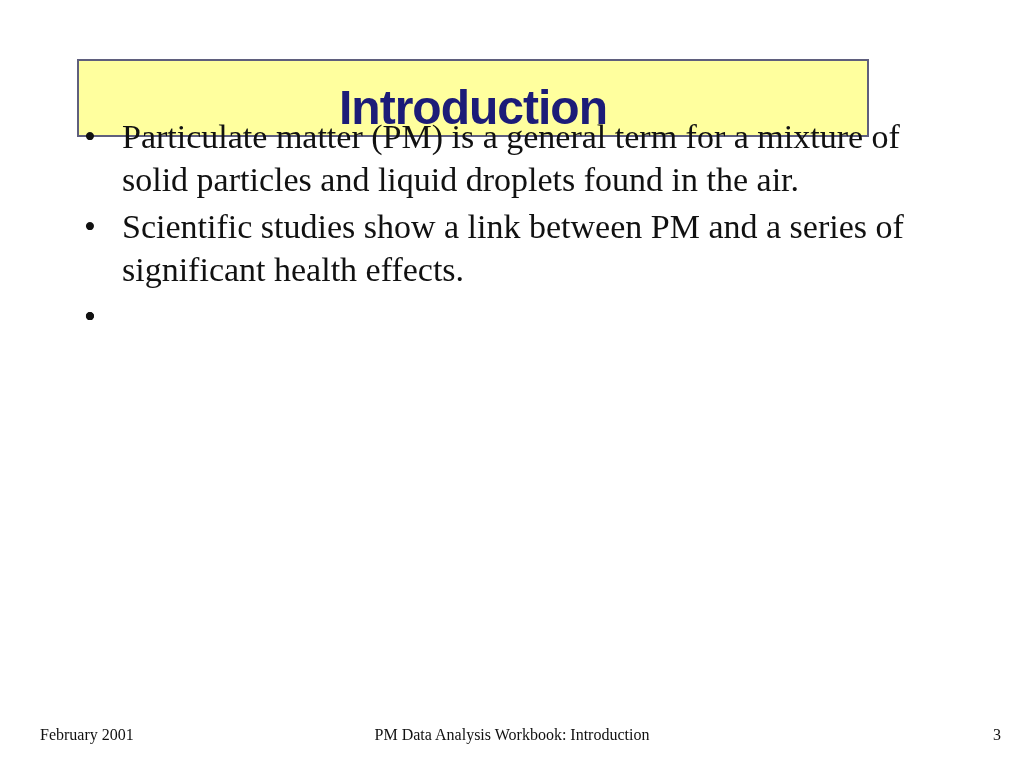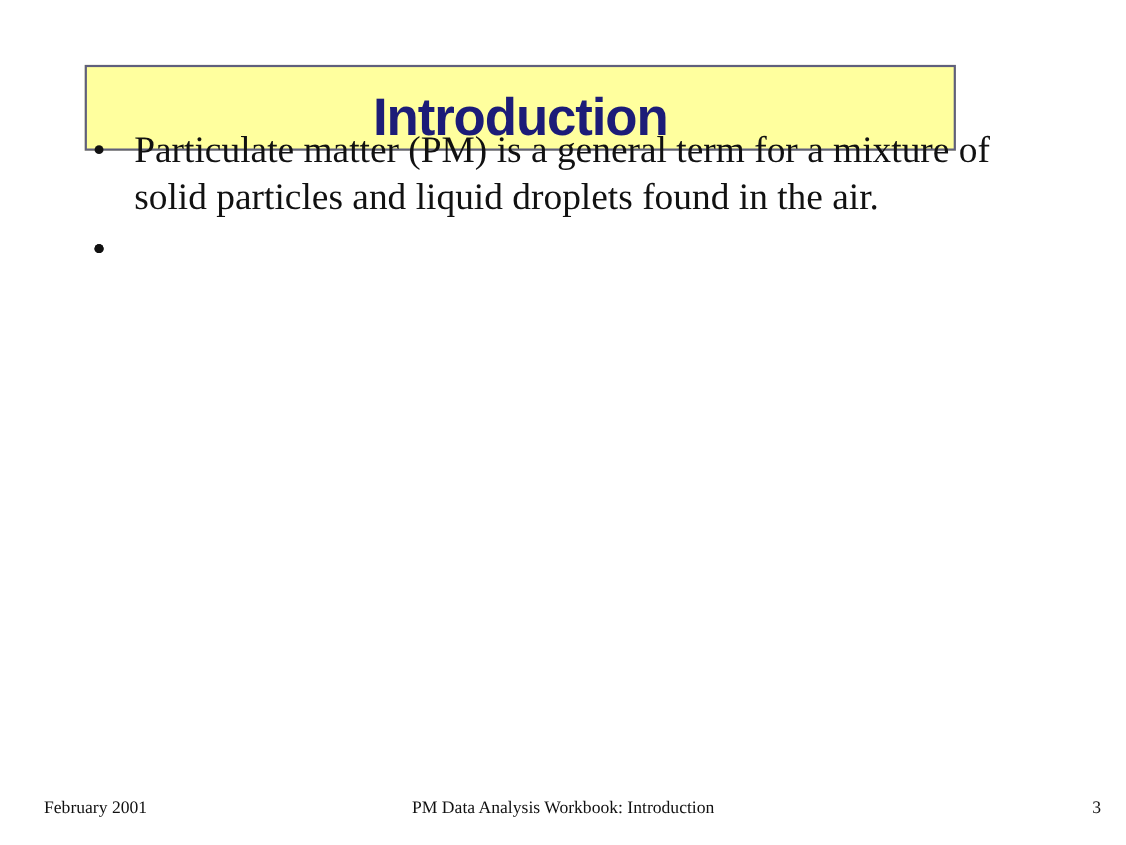--- a/index.html
+++ b/index.html
@@ -84,20 +84,21 @@
 
   <div class="content">
 
     <div class="bullet">
       <span class="dot">•</span>
       <span class="bullet-text">Particulate matter (PM) is a general term for a mixture of<br>solid particles and liquid droplets found in the air.</span>
     </div>
 
     <div class="bullet">
       <span class="dot">•</span>
+      <span class="bullet-text">Scientific studies show a link between PM and a series of<br>significant health effects.</span>
     </div>
 
     <div class="bullet">
       <span class="dot">•</span>
     </div>
 
     <div class="bullet">
       <span class="dot">•</span>
     </div>
 

